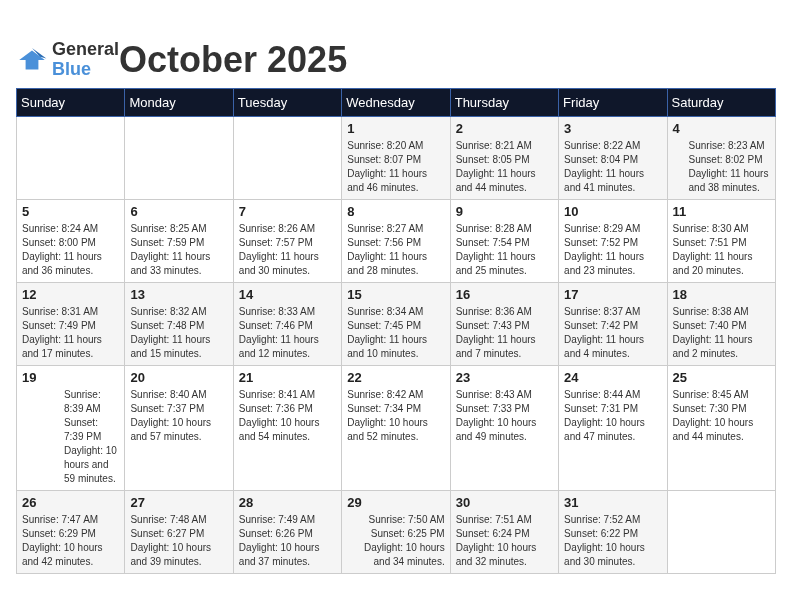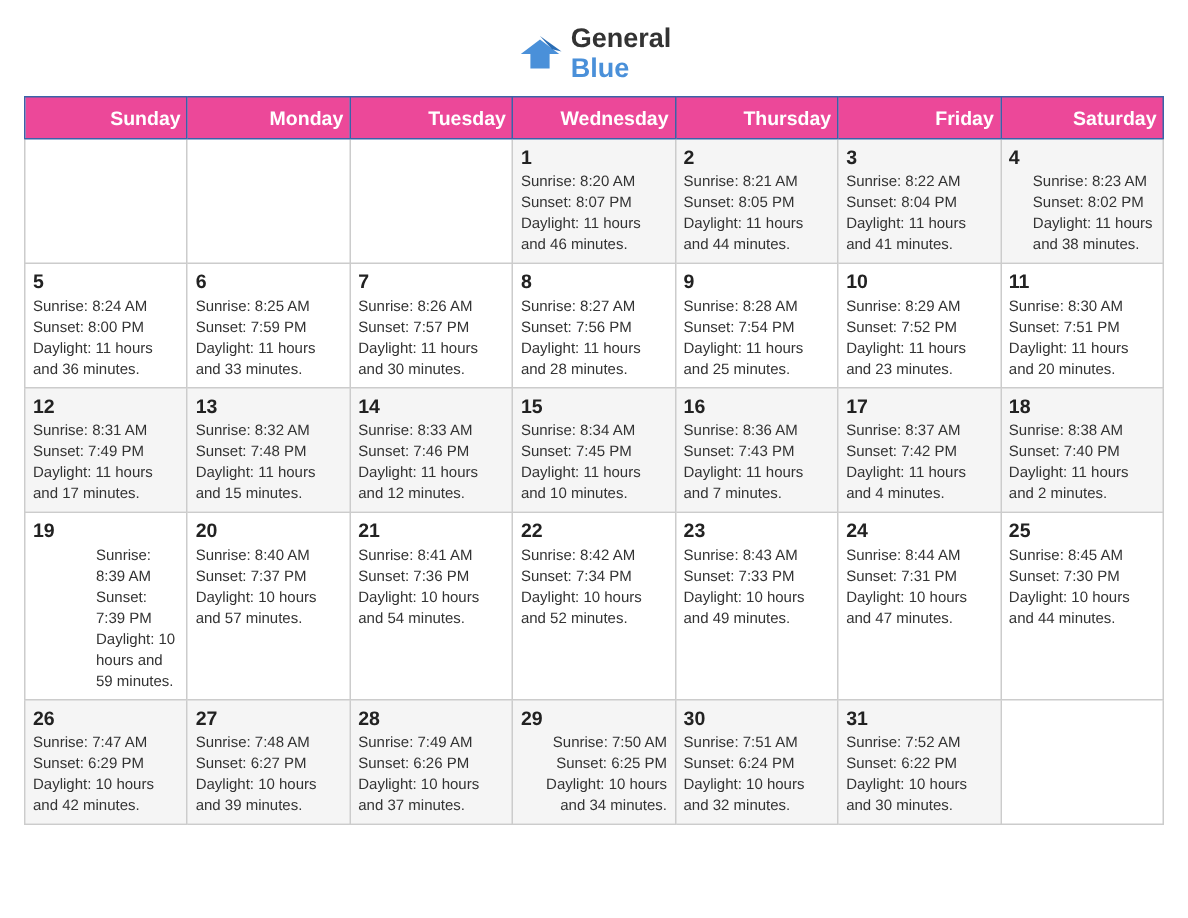--- a/index.html
+++ b/index.html
@@ -5,23 +5,24 @@
     * { box-sizing: border-box; margin: 0; padding: 0; }
     body {
       font-family: Arial, sans-serif;
       background: #fff;
       width: 792px;
       min-height: 612px;
       padding: 16px;
     }
     .header {
       display: flex;
-      justify-content: center;
+      justify-content: flex-start;
       align-items: flex-start;
       margin-bottom: 8px;
+      margin-top: 24px;
     }
     .logo {
       display: flex;
       align-items: center;
       gap: 4px;
     }
     .logo-text {
       font-size: 18px;
       font-weight: bold;
       line-height: 1.1;
@@ -43,26 +44,26 @@
     .location {
       font-size: 14px;
       color: #555;
     }
     table {
       width: 100%;
       border-collapse: collapse;
       font-size: 11px;
     }
     thead tr th {
-      background-color: #ec4899;
+      background-color: #0f172a;
       color: #fff;
       padding: 6px 4px;
-      text-align: right;
+      text-align: left;
       font-size: 13px;
-      font-weight: bold;
+      font-weight: normal;
       border: 1px solid #3a62a8;
     }
     tbody tr td {
       border: 1px solid #ccc;
       vertical-align: top;
       padding: 4px 5px;
       height: 80px;
       width: 107px;
       background: #fff;
     }
@@ -92,20 +93,21 @@
     <svg class="logo-bird" viewBox="0 0 40 40">
       <polygon points="20,8 36,20 28,20 28,32 12,32 12,20 4,20" fill="#4a90d9"></polygon>
       <polygon points="20,5 38,18 30,16" fill="#2a6db5"></polygon>
     </svg>
     <div class="logo-text">
       <div>General</div>
       <div style="color:#4a90d9;">Blue</div>
     </div>
   </div>
   <div class="title-block">
+    <div class="month-title">October 2025</div>
   </div>
 </div>
 
 <table>
   <thead>
     <tr id="header-row">
         <th>Sunday</th>
         <th>Monday</th>
         <th>Tuesday</th>
         <th>Wednesday</th>

